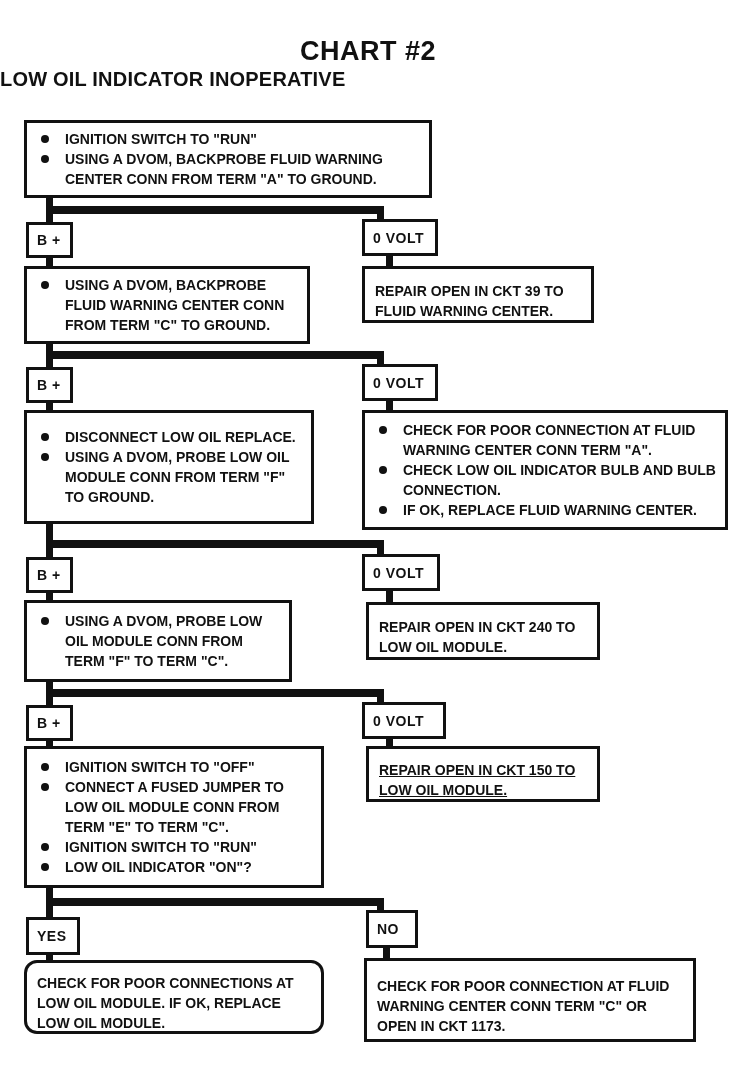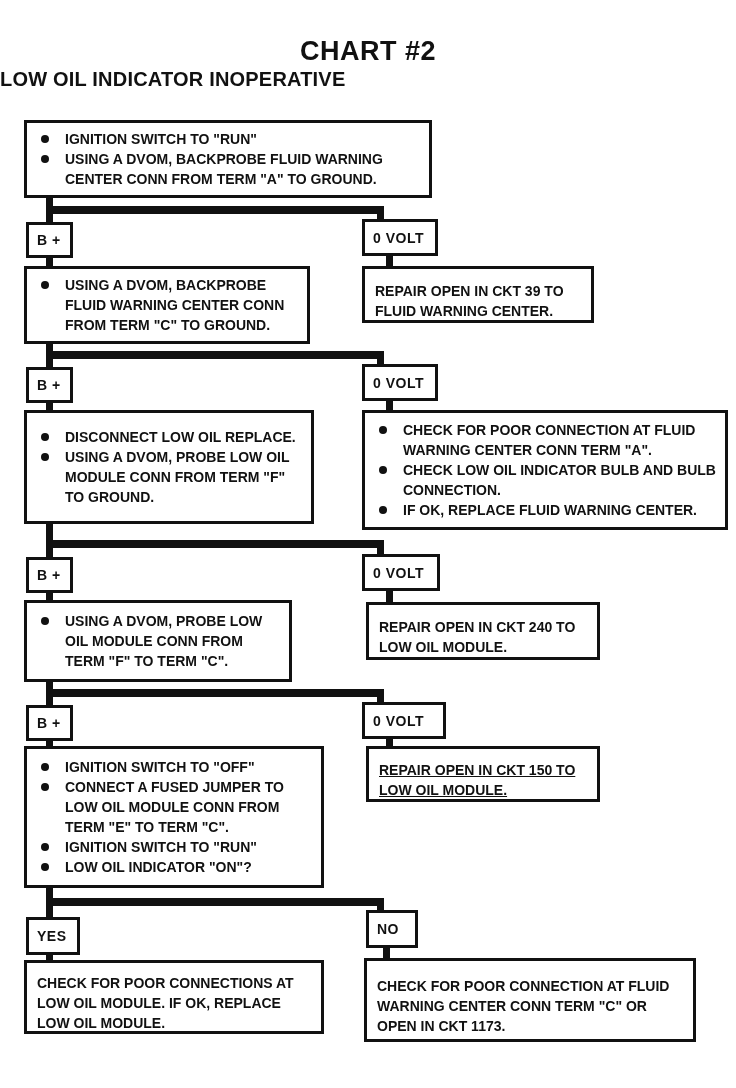--- a/index.html
+++ b/index.html
@@ -184,20 +184,20 @@
   <div class="conn" style="left:46px; top:888px; width:7px; height:30px;"></div>
   <div class="conn" style="left:46px; top:898px; width:338px; height:8px;"></div>
   <div class="conn" style="left:377px; top:898px; width:7px; height:13px;"></div>
 
   <div class="label-box" style="left:26px; top:917px; width:54px; height:38px;">YES</div>
   <div class="label-box" style="left:366px; top:910px; width:52px; height:38px;">NO</div>
 
   <div class="conn" style="left:46px; top:955px; width:7px; height:6px;"></div>
   <div class="conn" style="left:383px; top:948px; width:7px; height:11px;"></div>
 
-  <div class="box plain" style="left:24px; top:960px; width:300px; height:74px;">
+  <div class="box plain" style="left:24px; top:960px; width:300px; height:74px;border-radius:13px;">
     <div>CHECK FOR POOR CONNECTIONS AT LOW OIL MODULE.  IF OK, REPLACE LOW OIL MODULE.</div>
   </div>
   <div class="box plain" style="left:364px; top:958px; width:332px; height:84px;">
     <div>CHECK FOR POOR CONNECTION AT FLUID WARNING CENTER CONN TERM "C" OR OPEN IN CKT 1173.</div>
   </div>
 
 </div>
 
 </body></html>

